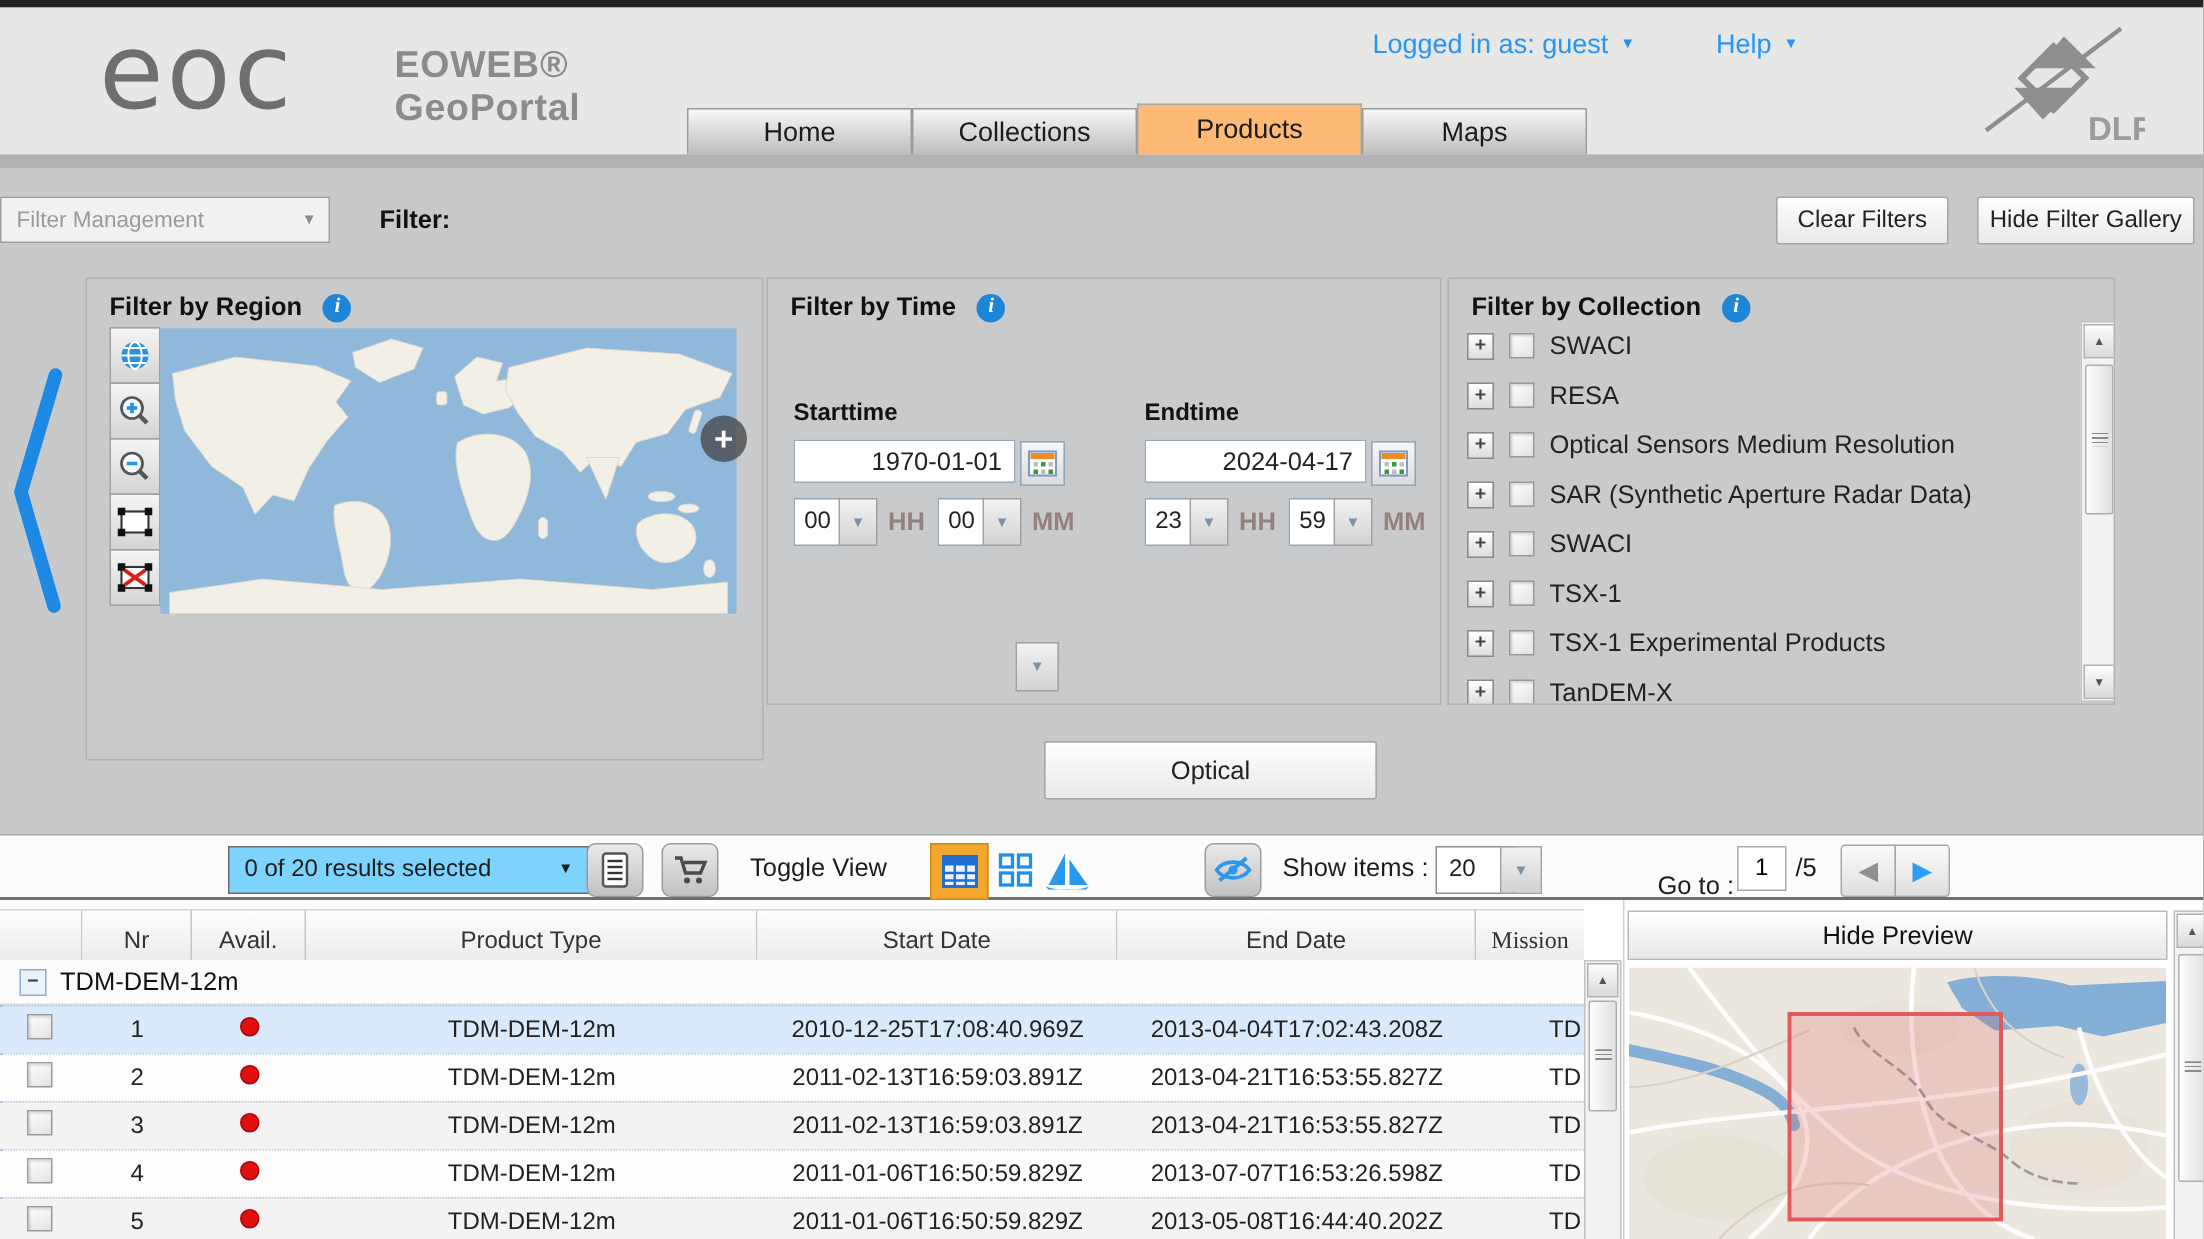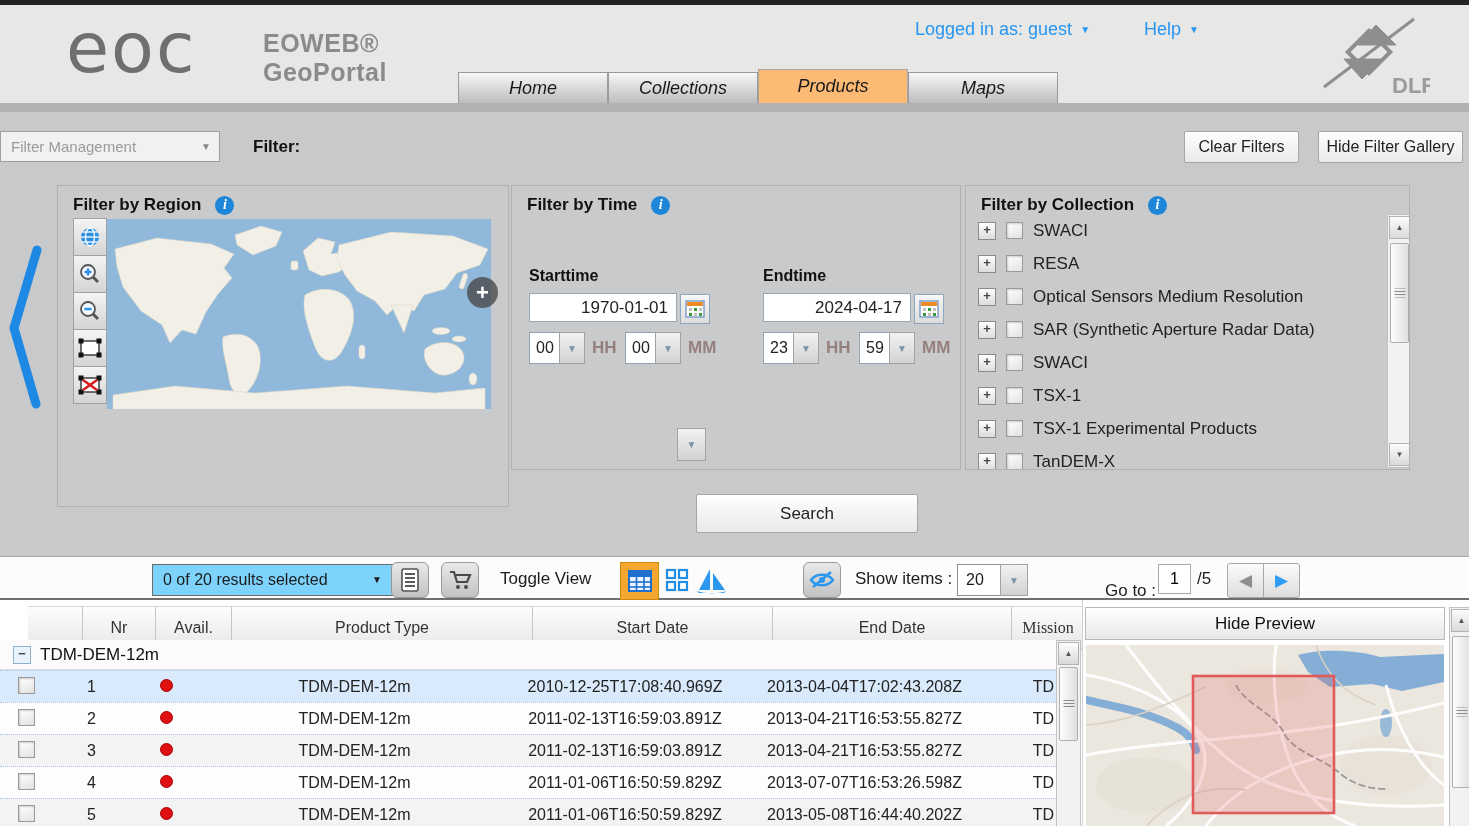--- a/index.html
+++ b/index.html
@@ -12,21 +12,21 @@
   .eoc-logo{left:66px;top:8px;font-family:"DejaVu Sans",sans-serif;font-size:70px;line-height:70px;
             color:#6f6f6f;letter-spacing:2px;font-weight:400;}
   .brand{left:263px;top:24px;color:#8b8b8b;font-weight:bold;font-size:25px;line-height:29px;letter-spacing:.5px;}
   .account{left:915px;top:14px;font-size:18px;color:#2795f2;display:flex;gap:54px;}
   .acct-item{cursor:pointer;display:flex;align-items:center;gap:8px;}
   .caret{font-size:10px;line-height:10px;}
   .dlr{left:1310px;top:6px;}
   .tabs{left:458px;bottom:0;display:flex;align-items:flex-end;}
   .tab{width:150px;height:31px;background:linear-gradient(#f7f7f7,#bdbdbd);
        border:1px solid #9b9b9b;border-bottom:none;box-sizing:border-box;
-       display:flex;align-items:center;justify-content:center;font-size:18px;color:#1a1a1a;cursor:pointer;font-style:italic;}
+       display:flex;align-items:center;justify-content:center;font-size:18px;color:#1a1a1a;cursor:pointer;}
   .tab.active{height:34px;background:#fdba74;border-color:#a8a8a8;z-index:2;}
   .band{left:0;top:103px;width:1469px;height:9px;background:#b1b2b3;}
   
   .fm-select{left:0;top:131px;width:220px;height:31px;background:#f1f1f0;border:1px solid #9e9e9e;
              display:flex;align-items:center;justify-content:space-between;padding:0 8px 0 10px;
              font-size:15px;color:#9b9b9b;cursor:pointer;}
   .fm-select .caret{color:#8a8a8a;}
   .filter-label{left:253px;top:137px;font-size:17px;font-weight:bold;color:#111;}
   .btn{background:linear-gradient(#fefefe,#e9e9e9);border:1px solid #a6a6a6;border-radius:2px;
        display:flex;align-items:center;justify-content:center;font-size:16px;color:#222;cursor:pointer;
@@ -107,21 +107,21 @@
   .goto-input{position:absolute;left:1158px;top:7px;width:33px;height:30px;border:1px solid #aaa;background:#fff;
               font-size:16px;text-align:center;font-family:"Liberation Sans",sans-serif;box-sizing:border-box;}
   .page-total{position:absolute;left:1197px;top:12px;font-size:17px;color:#1c1c1c;}
   .navbtn{position:absolute;top:6px;width:35px;height:33px;background:linear-gradient(#fbfbfb,#dedede);
           border:1px solid #a8a8a8;display:flex;align-items:center;justify-content:center;font-size:17px;cursor:pointer;}
   .navbtn.prev{left:1227px;color:#8f8f8f;border-radius:3px 0 0 3px;}
   .navbtn.next{left:1263px;color:#2f9df5;border-radius:0 3px 3px 0;}
   
   .results{left:0;top:600px;width:1469px;height:226px;background:#fff;}
   .ghead{position:absolute;left:0;top:6px;width:1056px;height:44px;display:grid;
-         grid-template-columns:55px 73px 76px 301px 240px 239px 72px;padding-left:28px;}
+         grid-template-columns:55px 73px 76px 301px 240px 239px 72px;}
   .hcell{background:linear-gradient(#fdfdfd,#e7e7e7);border-right:1px solid #c6c6c6;border-bottom:1px solid #bdbdbd;
          border-top:1px solid #d5d5d5;display:flex;align-items:center;justify-content:center;
          font-size:16px;color:#333;cursor:pointer;}
   .group-row{position:absolute;left:0;top:40px;width:1056px;height:30px;background:#fbfbfb;
              border-bottom:1px solid #dcdcdc;display:flex;align-items:center;gap:9px;padding-left:13px;box-sizing:border-box;}
   .gt{width:16px;height:16px;background:#eaf2fb;border:1px solid #8fb0cc;color:#345;font-size:13px;line-height:14px;
       font-weight:bold;text-align:center;cursor:pointer;}
   .group-label{font-size:17px;color:#111;}
   .trow{position:absolute;left:0;width:1056px;height:32px;display:grid;
         grid-template-columns:55px 73px 76px 301px 240px 239px 72px;align-items:center;
@@ -367,21 +367,21 @@
     </div>
     <div class="vscroll" style="left:421px;top:28px;height:252px;">
       <div class="sbtn" style="top:1px;">▲</div>
       <div class="sthumb" style="top:28px;height:98px;">
           <span class="grip"></span>
         </div>
       <div class="sbtn" style="bottom:1px;">▼</div>
     </div>
   </section>
 
-  <div class="abs btn search-btn">Search</div>
+  <div class="abs btn search-btn">Optical</div>
 
   <div class="abs rtoolbar">
     <div class="sel-dd">
       <span>0 of 20 results selected</span>
       <span class="caret" style="color:#1c1c1c;">▼</span>
     </div>
     <div class="iconbtn" style="left:391px;">
       <svg width="20" height="24" viewBox="0 0 20 24">
         <rect x="2" y="1" width="16" height="22" rx="2" fill="#fff" stroke="#555" stroke-width="1.6"></rect>
         <line x1="5" y1="6" x2="15" y2="6" stroke="#333" stroke-width="1.6"></line>

